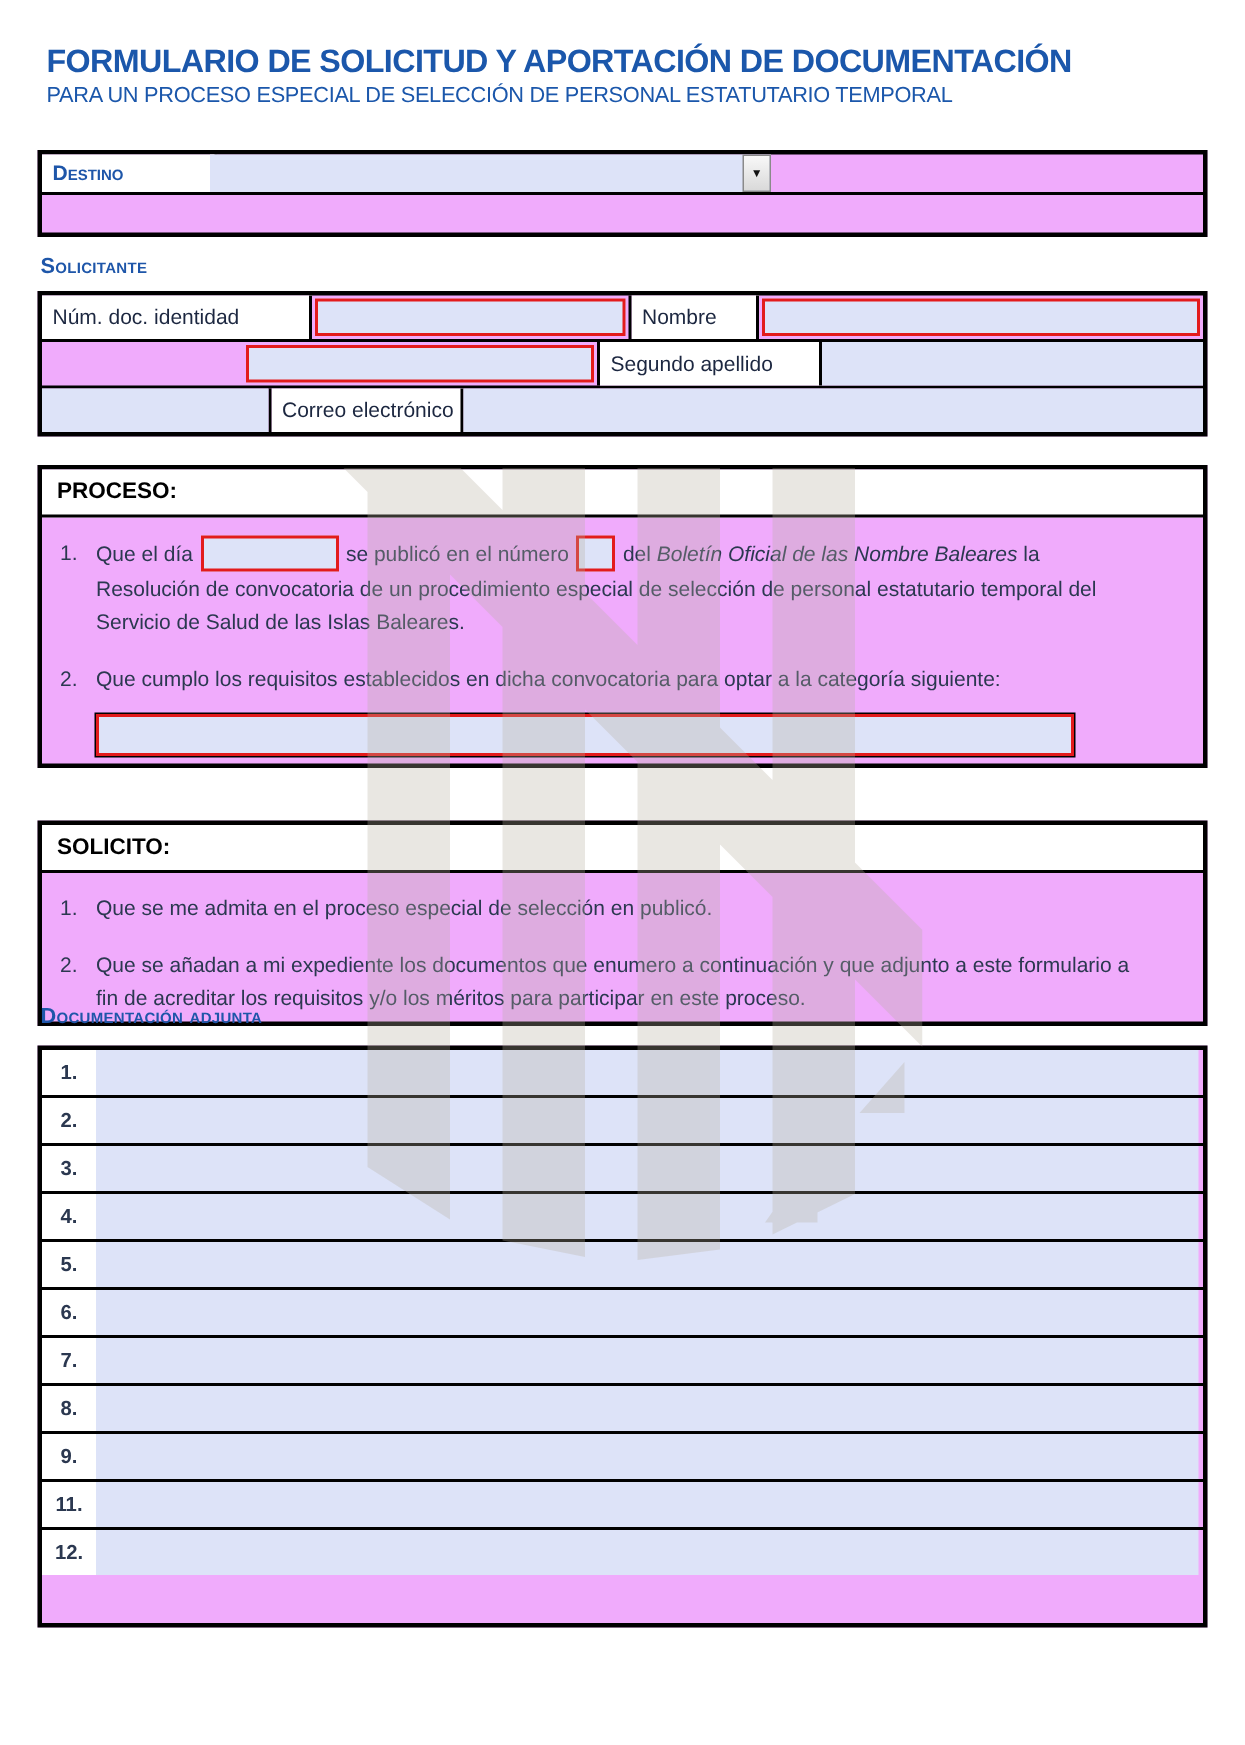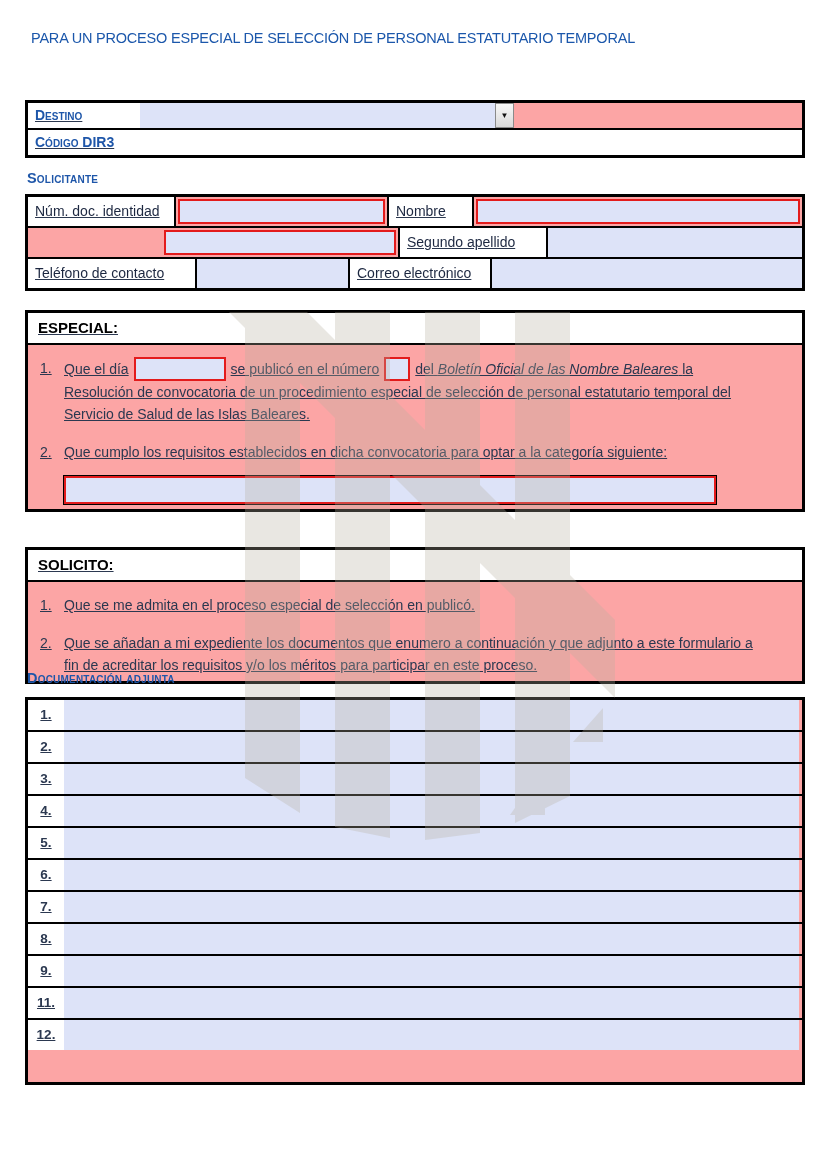--- a/index.html
+++ b/index.html
@@ -5,21 +5,21 @@
   html,body{margin:0;padding:0;background:#fff;}
   .page{position:relative;width:830px;height:1163px;background:#fff;overflow:hidden;
         font-family:"Liberation Sans",sans-serif;color:#2b3850;}
 
   
   .title{position:absolute;left:31px;top:28px;white-space:nowrap;}
   .title .l1{font-size:21.5px;font-weight:bold;color:#1b57ab;letter-spacing:-0.4px;line-height:26px;}
   .title .l2{font-size:14.5px;font-weight:normal;color:#1b57ab;letter-spacing:-0.2px;line-height:20px;}
 
   
-  .frame{position:absolute;left:25px;width:774px;border:3px solid #000;background:#fca5a5;text-decoration:underline;}
+  .frame{position:absolute;left:25px;width:774px;border:3px solid #000;background:#f0abfc;}
 
   
   .sc-head{position:absolute;left:27px;font-variant:small-caps;font-weight:bold;
            color:#1e56a9;font-size:14.5px;letter-spacing:0.2px;}
 
   
   .t-destino{top:100px;height:52px;}
   .d-row{position:relative;height:25px;display:flex;}
   .d-row.first{border-bottom:2px solid #000;}
   .d-label{width:108px;border-right:2px solid #000;padding-left:7px;line-height:25px;
@@ -81,74 +81,70 @@
       M14,0 L92,0 L400,308 L400,386 Z
       M30,0 L85,0 L85,501 L30,466 Z
       M120,0 L175,0 L175,526 L120,515 Z
       M210,0 L265,0 L265,521 L210,528 Z
       M300,0 L355,0 L355,484 L300,511 Z
       M295,503 L330,453 L330,503 Z
       M358,430 L388,396 L388,430 Z"></path>
   </svg>
 
   <div class="title">
+    <div class="l1">FORMULARIO DE SOLICITUD Y APORTACIÓN DE DOCUMENTACIÓN</div>
     <div class="l2">PARA UN PROCESO ESPECIAL DE SELECCIÓN DE PERSONAL ESTATUTARIO TEMPORAL</div>
   </div>
 
   <div class="frame t-destino">
     <div class="d-row first">
       <div class="d-label">Destino</div>
       <div class="combo">
         <span></span>
         <div class="combo-btn">▼</div>
       </div>
     </div>
-    <div class="d-row">
-      <div class="d-label">Código DIR3</div>
-      <div class="dir3-input"></div>
-    </div>
   </div>
 
   <div class="sc-head" style="top:170px;text-align:center;">Solicitante</div>
 
   <div class="frame t-solicitante">
     <div class="s-row b">
-      <div class="s-label" style="width:148px;">Núm. doc. identidad</div>
+      <div class="s-label" style="width:180px;">Núm. doc. identidad</div>
       <div class="s-cell sep" style="width:213px;">
         <div class="req"></div>
       </div>
       <div class="s-label" style="width:85px;">Nombre</div>
       <div class="s-cell" style="flex:1;">
         <div class="req"></div>
       </div>
     </div>
     <div class="s-row b">
       <div class="s-label" style="width:134px;margin-top:32px;">Primer apellido</div>
       <div class="s-cell sep" style="width:238px;">
         <div class="req"></div>
       </div>
       <div class="s-label" style="width:148px;">Segundo apellido</div>
       <div class="s-cell" style="flex:1;">
         <div class="fill"></div>
       </div>
     </div>
     <div class="s-row">
-      <div class="s-label" style="width:169px;">Teléfono de contacto</div>
       <div class="s-cell sep" style="width:153px;">
         <div class="fill"></div>
       </div>
-      <div class="s-label" style="width:142px;">Correo electrónico</div>
+      <div class="s-label" style="width:128px;">Correo electrónico</div>
       <div class="s-cell" style="flex:1;">
         <div class="fill"></div>
       </div>
     </div>
   </div>
 
   <div class="frame b-expongo">
-    <div class="box-head">ESPECIAL:</div>
+    <div class="box-head">PROCESO:</div>
     <div class="box-body">
       <div class="item">
         <span class="num">1.</span>
         <span class="txt"><span>Que el día</span><span class="ifield date"></span><span>se publicó en el número</span><span class="ifield small"></span><span>del</span>
           <span class="it">Boletín Oficial de las Nombre Baleares</span>
           <span>la Resolución de convocatoria de un procedimiento especial de selección de personal estatutario temporal del Servicio de Salud de las Islas Baleares.</span>
         </span>
       </div>
       <div class="item" style="margin-top:16px;">
         <span class="num">2.</span>

